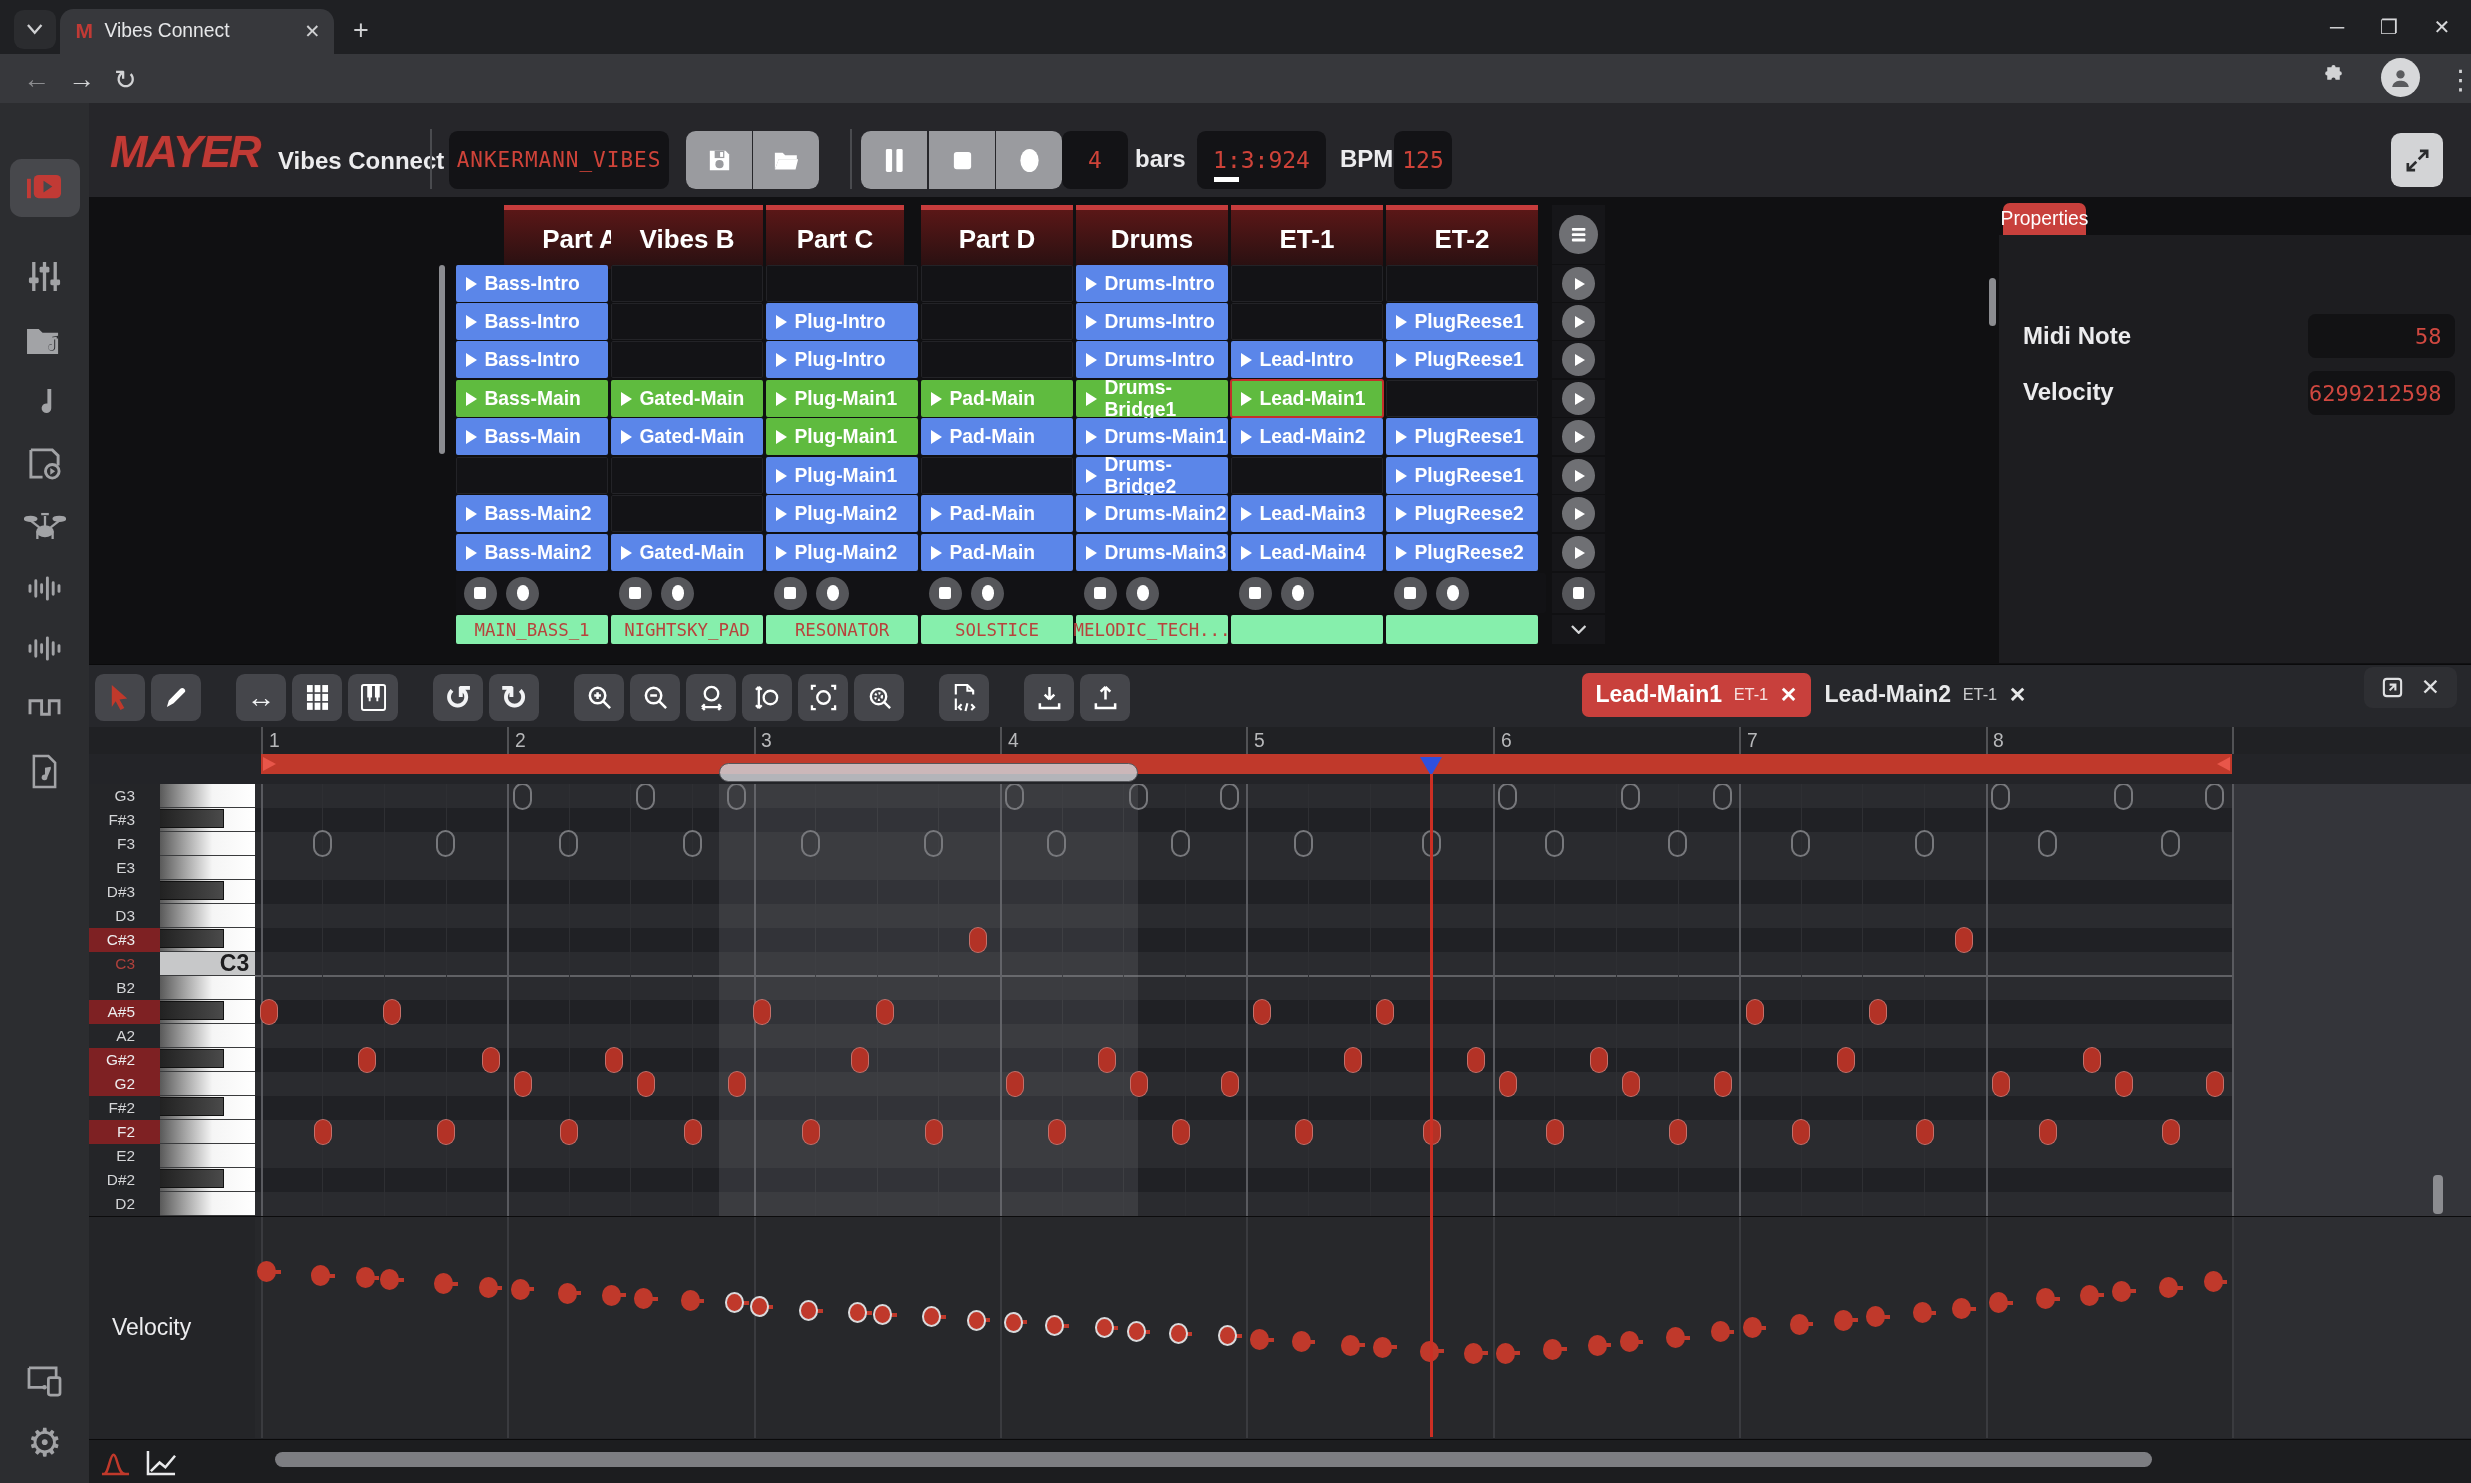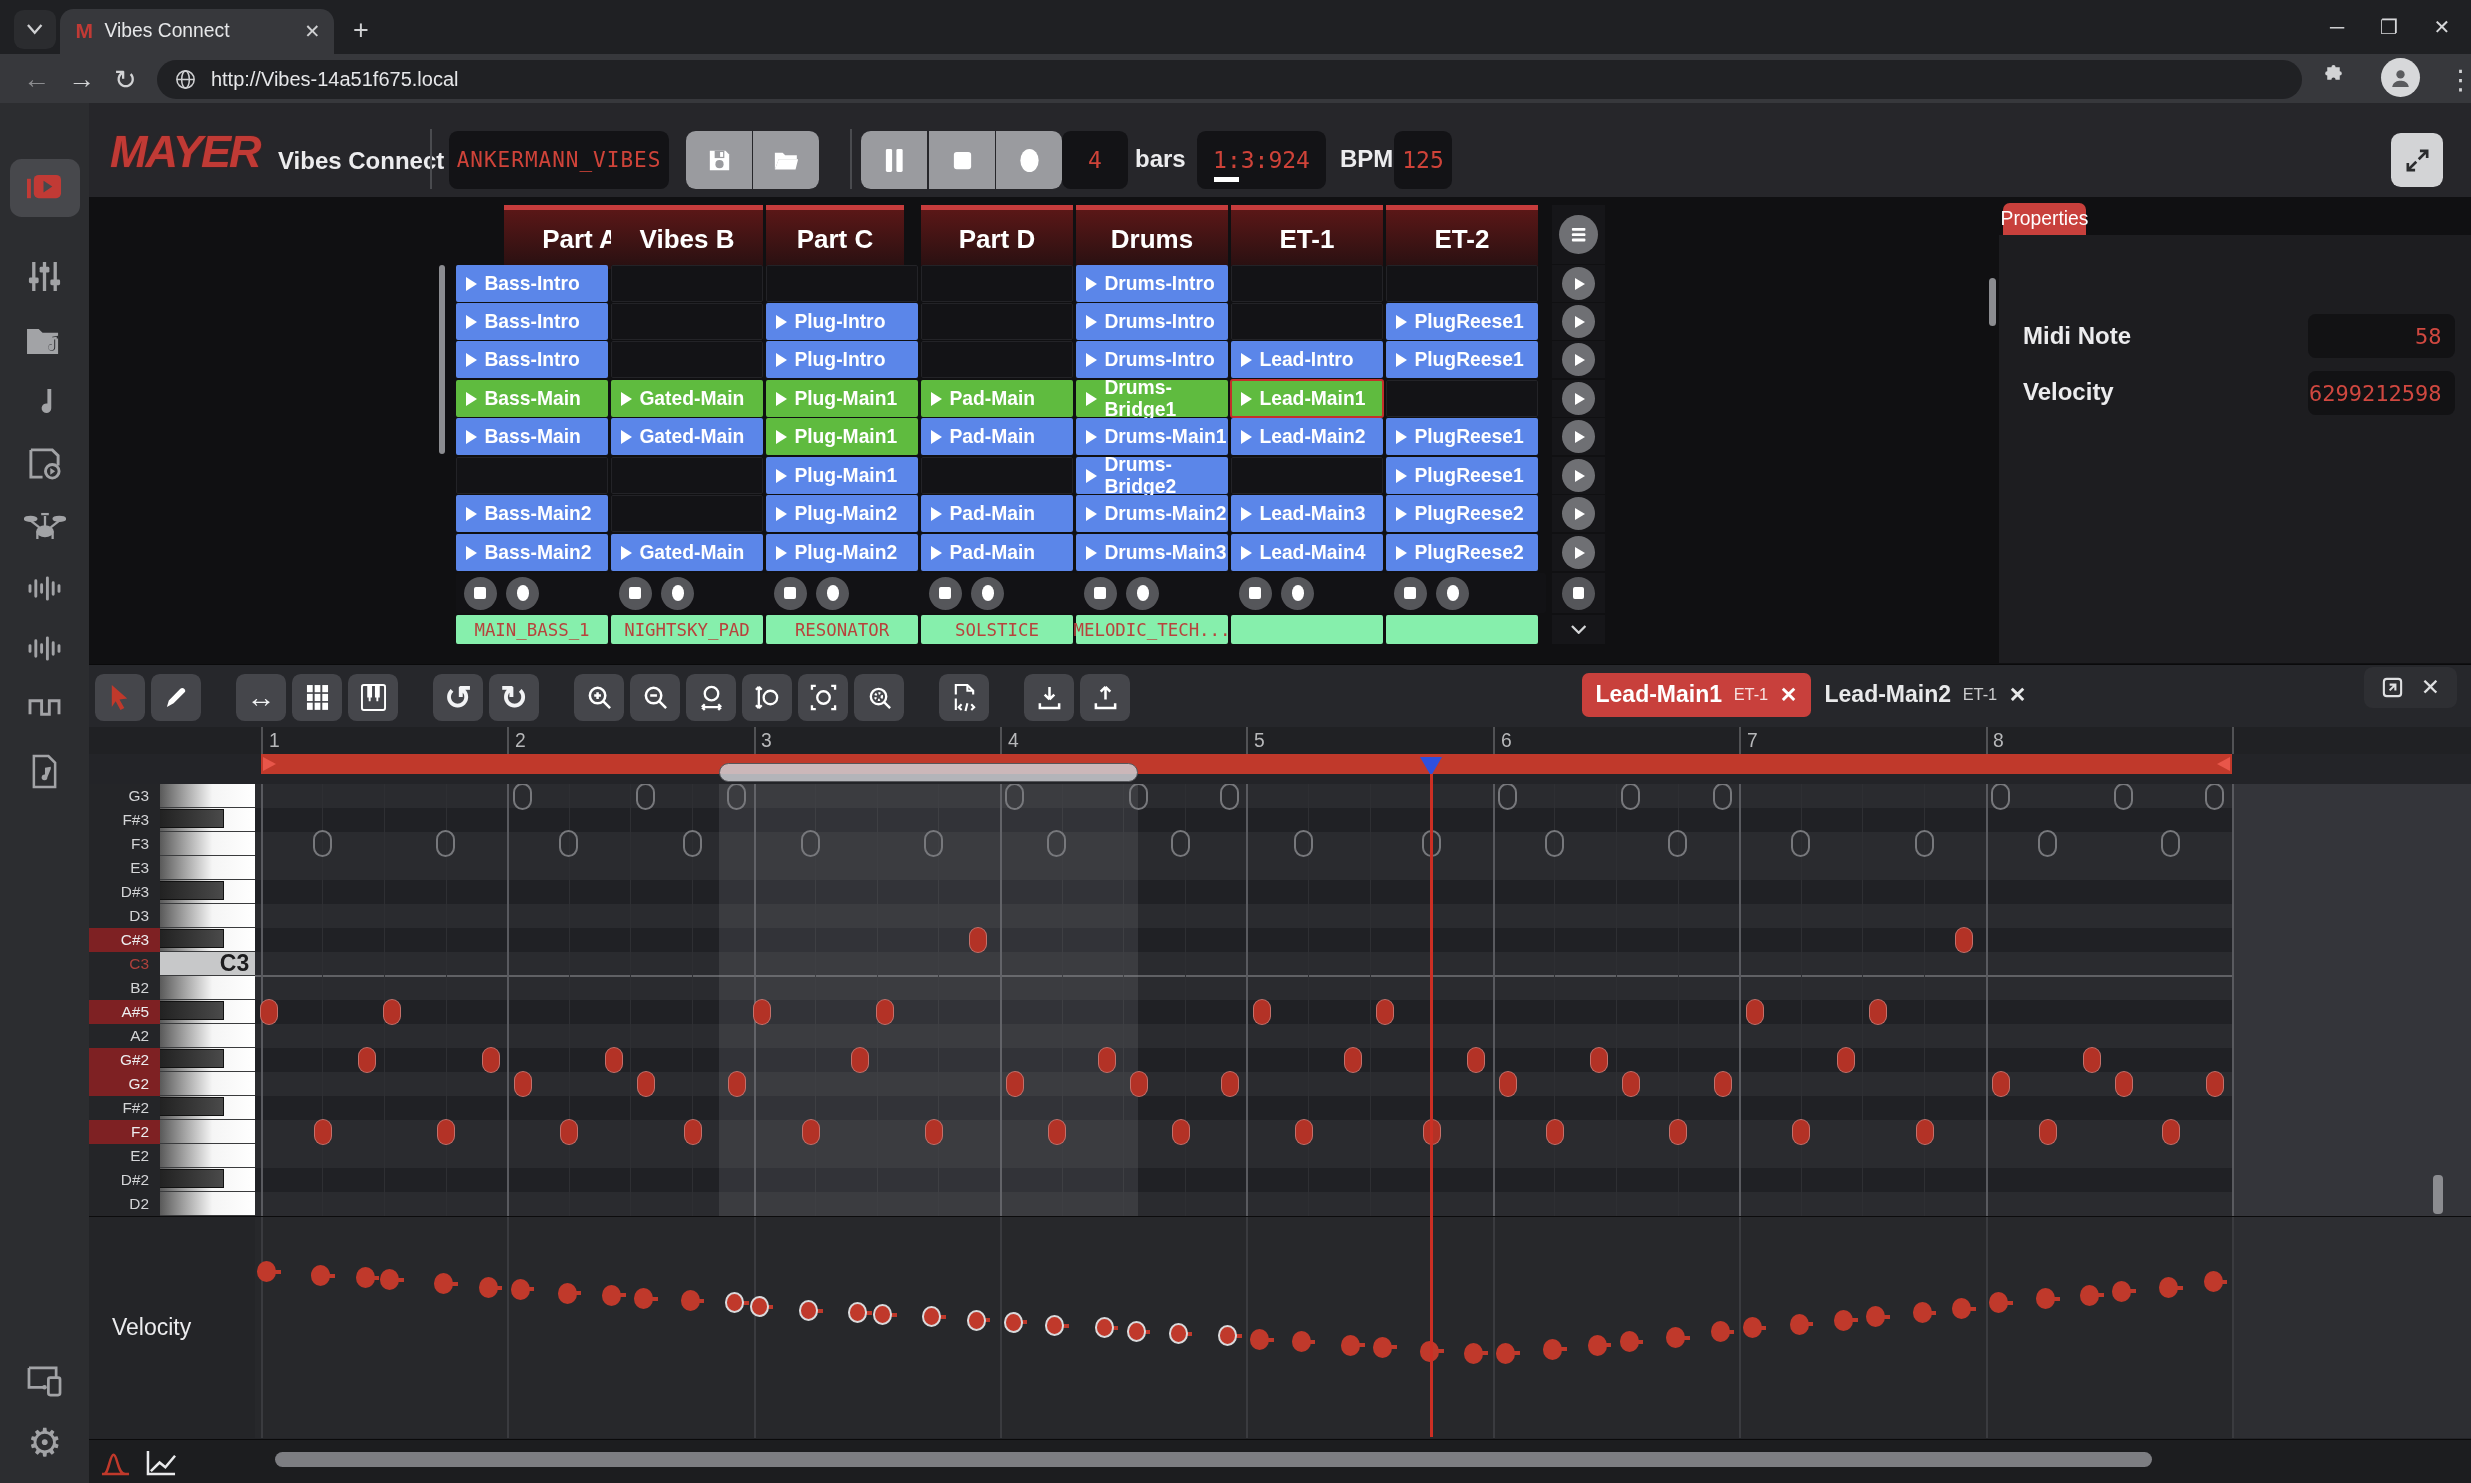--- a/index.html
+++ b/index.html
@@ -109,21 +109,21 @@
              border-top:7.7px solid transparent;border-bottom:7.7px solid transparent;}
   .looptri-r{position:absolute;top:92px;width:0;height:0;border-right:13.5px solid #e8564a;
              border-top:7.7px solid transparent;border-bottom:7.7px solid transparent;}
   .hscrollhandle{position:absolute;top:98px;height:19.3px;background:rgba(205,206,210,.85);
                  border:1px solid #55565a;border-radius:9.7px;box-sizing:border-box;}
   .playtri{position:absolute;top:92px;width:0;height:0;border-top:19.3px solid #3050dd;
            border-left:11.6px solid transparent;border-right:11.6px solid transparent;}
   .playline{position:absolute;width:2.9px;background:#cc2f24;}
   .keylabelcol{position:absolute;left:0;top:119px;width:71px;background:#242528;}
   .keylabel{position:absolute;left:0;width:71px;color:#d4d5d7;font-size:15.4px;text-align:right;
-            padding-right:11px;box-sizing:border-box;display:flex;align-items:center;justify-content:flex-end;}
+            padding-right:25px;box-sizing:border-box;display:flex;align-items:center;justify-content:flex-end;}
   .keylabel.hl{background:#7e2123;color:#ececee;}
   .keylabel.c3red{color:#b0413c;}
   .keycol{position:absolute;left:71px;top:119px;width:95px;background:#fff;}
   .wkey{position:absolute;left:0;width:95px;background:linear-gradient(90deg,#5a5a5a,#f5f5f5 55%,#fff);
         border-bottom:1px solid #3a3b3d;box-sizing:border-box;}
   .bkey{position:absolute;left:0;width:64px;background:linear-gradient(90deg,#222,#4a4a4a);
         border:1px solid #111;border-left:none;box-sizing:border-box;}
   .c3key{position:absolute;left:0;width:95px;background:#c7c8c9;color:#1c1c1e;font-weight:bold;
          font-size:23px;display:flex;align-items:center;justify-content:flex-end;padding-right:5.8px;box-sizing:border-box;
          border-bottom:1px solid #3a3b3d;}
@@ -167,30 +167,20 @@
   </div>
   <div class="abs newtab">+</div>
   <div class="abs winctl" style="left:2315px;">─</div>
   <div class="abs winctl" style="left:2367px;">❐</div>
   <div class="abs winctl" style="left:2420px;">✕</div>
 
   <div class="abs toolbar"></div>
   <div class="abs navic" style="left:23px;color:#8b8c8f;">←</div>
   <div class="abs navic" style="left:68px;color:#d2d3d5;">→</div>
   <div class="abs navic" style="left:114px;color:#d2d3d5;">↻</div>
-  <div class="abs urlpill">
-    <span class="globe ic">
-      <svg width="23" height="23" viewBox="0 0 24 24" fill="none" stroke="currentColor" stroke-width="1.6">
-        <circle cx="12" cy="12" r="9"></circle>
-          <ellipse cx="12" cy="12" rx="4" ry="9"></ellipse>
-          <path d="M3 12h18"></path>
-        </svg>
-    </span>
-    <span>http://Vibes-14a51f675.local</span>
-  </div>
   <div class="abs navic ic" style="left:2321px;color:#d2d3d5;">
     <svg width="25" height="25" viewBox="0 0 24 24" fill="currentColor">
         <path d="M10 3a2 2 0 0 1 4 0h4v4a2 2 0 0 1 0 4v4h-4a2 2 0 0 0-4 0H6v-4a2 2 0 0 1 0-4V3h4z"></path>
       </svg>
   </div>
   <div class="abs avatar ic">
     <svg width="25" height="25" viewBox="0 0 24 24" fill="#5a5b5e">
         <circle cx="12" cy="9" r="4"></circle>
         <path d="M4 21c1-5 5-6 8-6s7 1 8 6z"></path>
       </svg>

